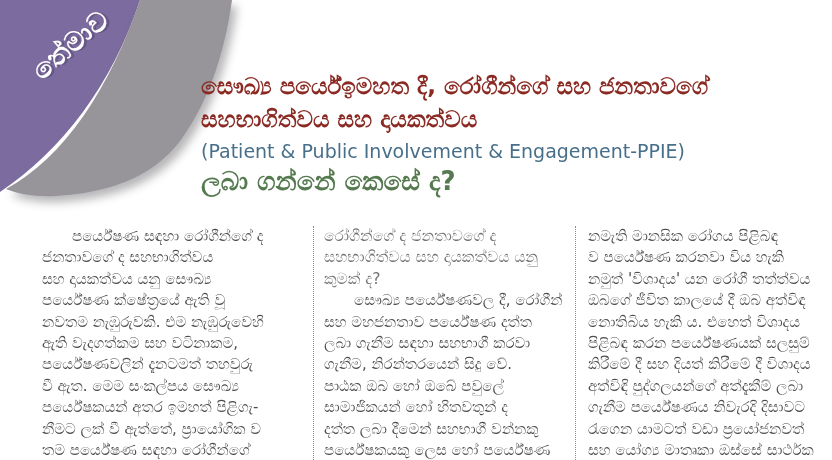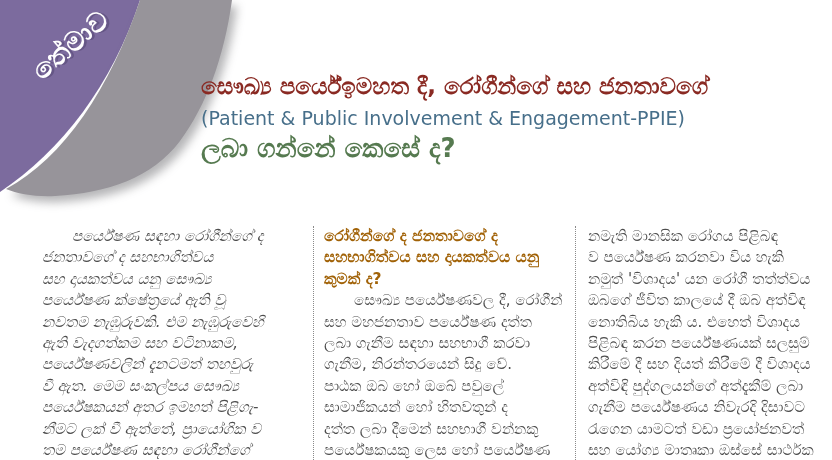--- a/index.html
+++ b/index.html
@@ -32,33 +32,33 @@
   .title-q {
     font-size:26px; line-height:31px; font-weight:bold;
     color:#567a50; white-space:nowrap;
   }
   
   .columns {
     position:absolute; left:42px; top:226px; width:790px; height:234px;
     display:flex; overflow:hidden;
   }
   .col { overflow:hidden; }
-  .col1 { width:262px;font-style:italic; }
+  .col1 { width:262px; }
   .col2 {
     width:243px; margin-left:9px; padding-left:10px;
     border-left:1px dotted #8a8a8a;
   }
   .col3 {
     flex:1; margin-left:8px; padding-left:12px;
     border-left:1px dotted #8a8a8a;
   }
   .tline {
     font-size:15px; line-height:21.4px; color:#4d4d4d; white-space:nowrap;
   }
-  .col2-head .tline { font-weight:bold; color:#a16207; font-size:15.5px; }
+  .col2-head .tline { font-weight:normal; color:#737373; font-size:15.5px; }
   .indent-first > .tline:first-child { text-indent:30px; }
 </style>
 </head>
 <body>
 
 <div class="page">
 
   <div class="corner">
     <svg width="260" height="215" viewBox="0 0 260 215">
       <path d="M0,0 L140,0 C112,85 62,150 0,192 Z" fill="#7c6b9e"></path>
@@ -66,20 +66,21 @@
                C152,178 108,193 55,196
                C36,197 18,194 6,189
                C64,158 110,88 140,0 Z" fill="#97949a"></path>
     </svg>
     <div class="theme-label">තේමාව</div>
   </div>
 
   <div class="title-block">
     <div class="title-si">
         <div class="tline">සෞඛ්‍ය පර්යේඉමහත දී, රෝගීන්ගේ සහ ජනතාවගේ</div>
+        <div class="tline">සහභාගිත්වය සහ දායකත්වය</div>
       </div>
     <div class="title-en">(Patient &amp; Public Involvement &amp; Engagement-PPIE)</div>
     <div class="title-q">ලබා ගන්නේ කෙසේ ද?</div>
   </div>
 
   <div class="columns">
     <div class="col col1 indent-first">
         <div class="tline">පර්යේෂණ සඳහා රෝගීන්ගේ ද</div>
         <div class="tline">ජනතාවගේ ද සහභාගිත්වය</div>
         <div class="tline">සහ දායකත්වය යනු සෞඛ්‍ය</div>

